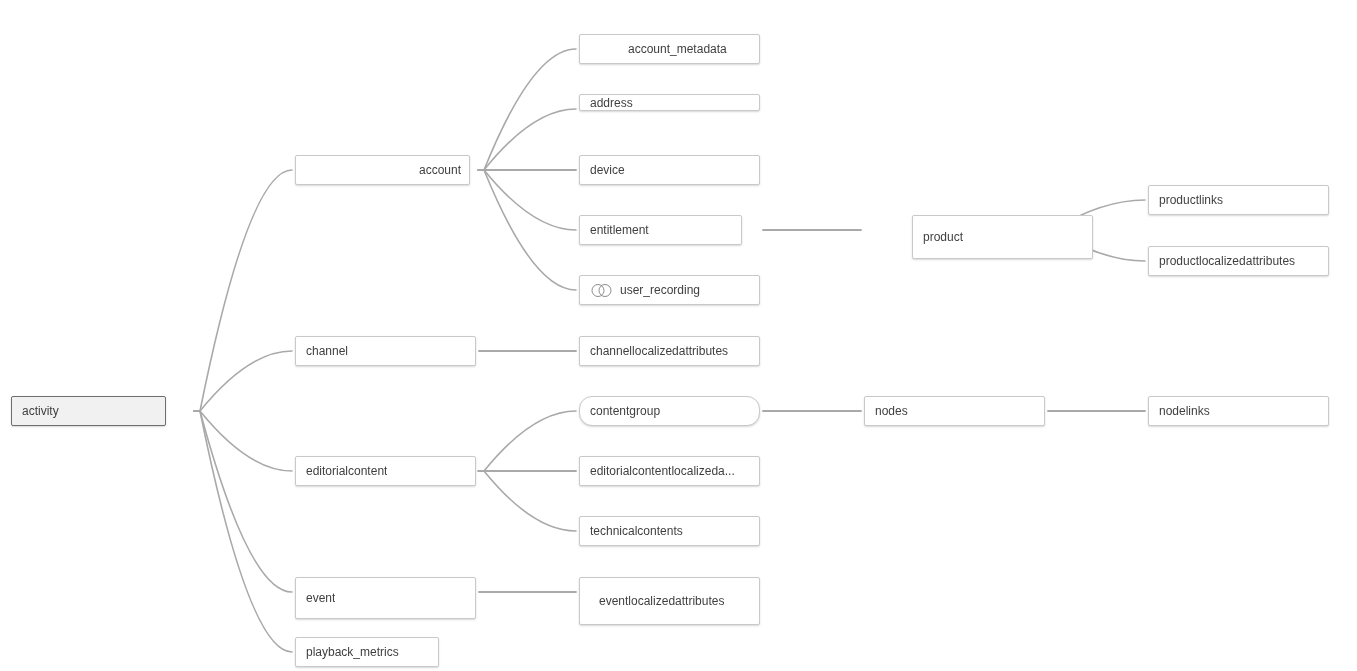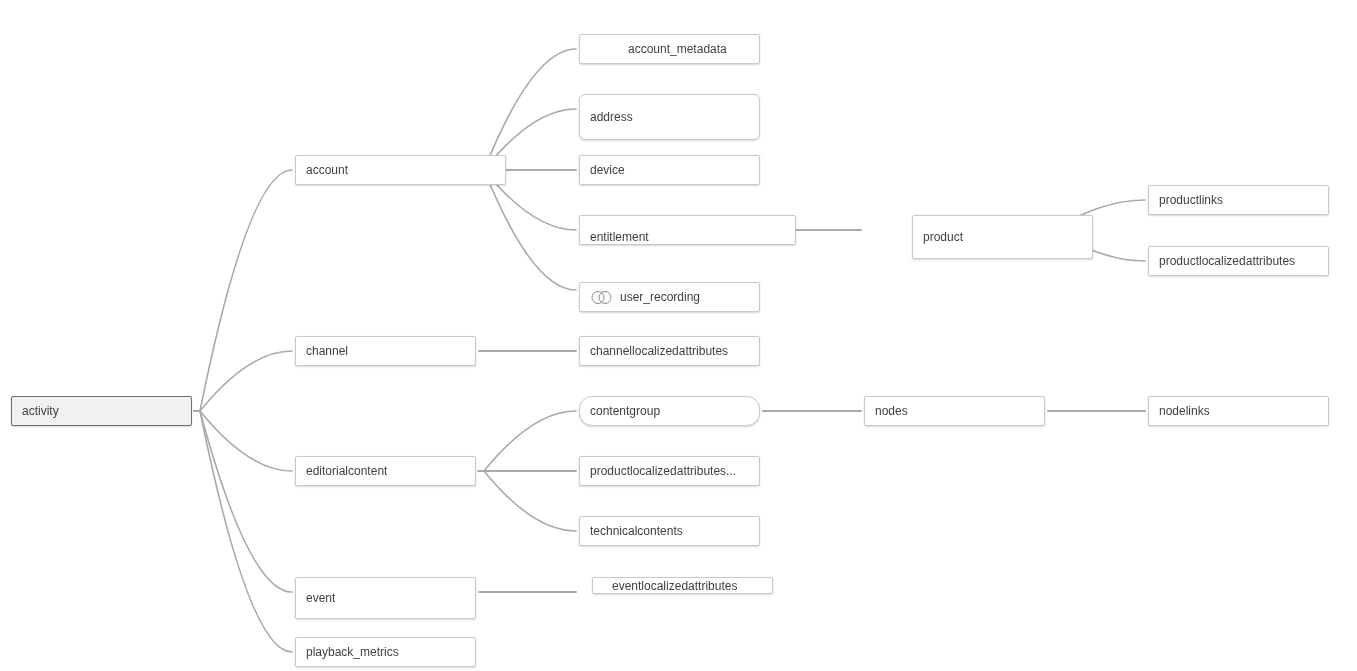--- a/index.html
+++ b/index.html
@@ -61,72 +61,72 @@
       <path stroke-width="1.9" d="M479 471 L576 471" fill="none" stroke="#a9a9a9" stroke-linecap="round"></path>
       <path stroke-width="1.6" d="M478 471 L484 471 Q532.65 531 576 531" fill="none" stroke="#a9a9a9" stroke-linecap="round"></path>
       <path stroke-width="1.9" d="M479 592 L576 592" fill="none" stroke="#a9a9a9" stroke-linecap="round"></path>
       <path stroke-width="1.9" d="M763 230 L861 230" fill="none" stroke="#a9a9a9" stroke-linecap="round"></path>
       <path stroke-width="1.6" d="M1047 230 L1053 230 Q1101.65 200 1145 200" fill="none" stroke="#a9a9a9" stroke-linecap="round"></path>
       <path stroke-width="1.6" d="M1047 230 L1053 230 Q1101.65 261 1145 261" fill="none" stroke="#a9a9a9" stroke-linecap="round"></path>
       <path stroke-width="1.9" d="M763 411 L861 411" fill="none" stroke="#a9a9a9" stroke-linecap="round"></path>
       <path stroke-width="1.9" d="M1048 411 L1145 411" fill="none" stroke="#a9a9a9" stroke-linecap="round"></path>
     </svg>
   <div id="nodes-layer">
-      <div class="node root" style="left: 11px; top: 396px; width: 181px; height: 30px;">
+      <div class="node root" style="left: 11px; top: 396px; width: 155px; height: 30px;">
         <span class="label">activity</span>
       </div>
-      <div class="node" style="left: 295px; top: 155px; width: 211px; height: 30px;">
+      <div class="node" style="left: 295px; top: 155px; width: 175px; height: 30px; justify-content: flex-end;">
         <span class="label">account</span>
       </div>
       <div class="node" style="left: 295px; top: 336px; width: 181px; height: 30px;">
         <span class="label">channel</span>
       </div>
       <div class="node" style="left: 295px; top: 456px; width: 181px; height: 30px;">
         <span class="label">editorialcontent</span>
       </div>
       <div class="node" style="left: 295px; top: 577px; width: 181px; height: 42px;">
         <span class="label">event</span>
       </div>
-      <div class="node" style="left: 295px; top: 637px; width: 181px; height: 30px;">
+      <div class="node" style="left: 295px; top: 637px; width: 144px; height: 30px;">
         <span class="label">playback_metrics</span>
       </div>
       <div class="node" style="left: 579px; top: 34px; width: 181px; height: 30px; padding-left: 48px;">
         <span class="label">account_metadata</span>
       </div>
-      <div class="node" style="left: 579px; top: 94px; width: 181px; height: 46px; border-radius: 6px;">
+      <div class="node" style="left: 579px; top: 94px; width: 181px; height: 17px;">
         <span class="label">address</span>
       </div>
       <div class="node" style="left: 579px; top: 155px; width: 181px; height: 30px;">
         <span class="label">device</span>
       </div>
-      <div class="node" style="left: 579px; top: 215px; width: 217px; height: 30px; align-items: flex-end;">
+      <div class="node" style="left: 579px; top: 215px; width: 163px; height: 30px;">
         <span class="label">entitlement</span>
       </div>
-      <div class="node" style="left: 579px; top: 275px; width: 181px; height: 30px; margin-top: 7px;">
+      <div class="node" style="left: 579px; top: 275px; width: 181px; height: 30px;">
         <span class="icon">
           <svg width="23" height="15" viewBox="0 0 23 15">
             <circle cx="8" cy="7.5" r="6" fill="none" stroke="#8c8c8c" stroke-width="1"></circle>
             <circle cx="15" cy="7.5" r="6" fill="none" stroke="#8c8c8c" stroke-width="1"></circle>
           </svg>
         </span>
         <span class="label">user_recording</span>
       </div>
       <div class="node" style="left: 579px; top: 336px; width: 181px; height: 30px;">
         <span class="label">channellocalizedattributes</span>
       </div>
       <div class="node" style="left: 579px; top: 396px; width: 181px; height: 30px; border-radius: 13px;">
         <span class="label">contentgroup</span>
       </div>
       <div class="node" style="left: 579px; top: 456px; width: 181px; height: 30px;">
-        <span class="label">productlocalizedattributes...</span>
+        <span class="label">editorialcontentlocalizeda...</span>
       </div>
       <div class="node" style="left: 579px; top: 516px; width: 181px; height: 30px; text-align: center;">
         <span class="label">technicalcontents</span>
       </div>
-      <div class="node" style="left: 592px; top: 577px; width: 181px; height: 17px; padding-left: 19px;">
+      <div class="node" style="left: 579px; top: 577px; width: 181px; height: 48px; padding-left: 19px;">
         <span class="label">eventlocalizedattributes</span>
       </div>
       <div class="node" style="left: 912px; top: 215px; width: 181px; height: 44px;">
         <span class="label">product</span>
       </div>
       <div class="node" style="left: 864px; top: 396px; width: 181px; height: 30px;">
         <span class="label">nodes</span>
       </div>
       <div class="node" style="left: 1148px; top: 185px; width: 181px; height: 30px;">
         <span class="label">productlinks</span>

